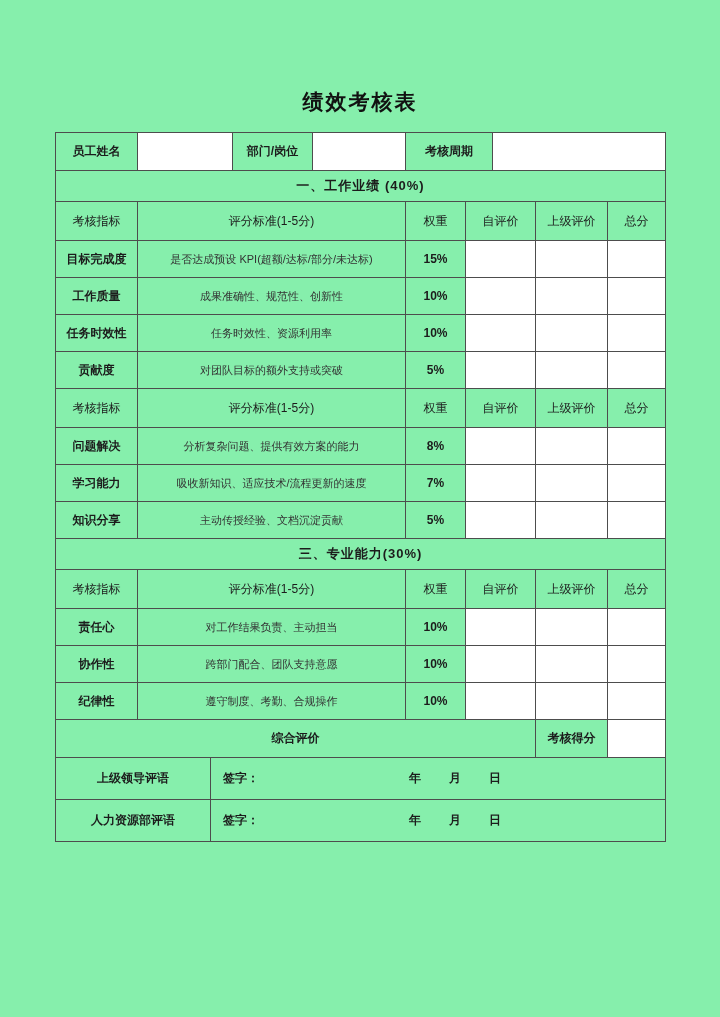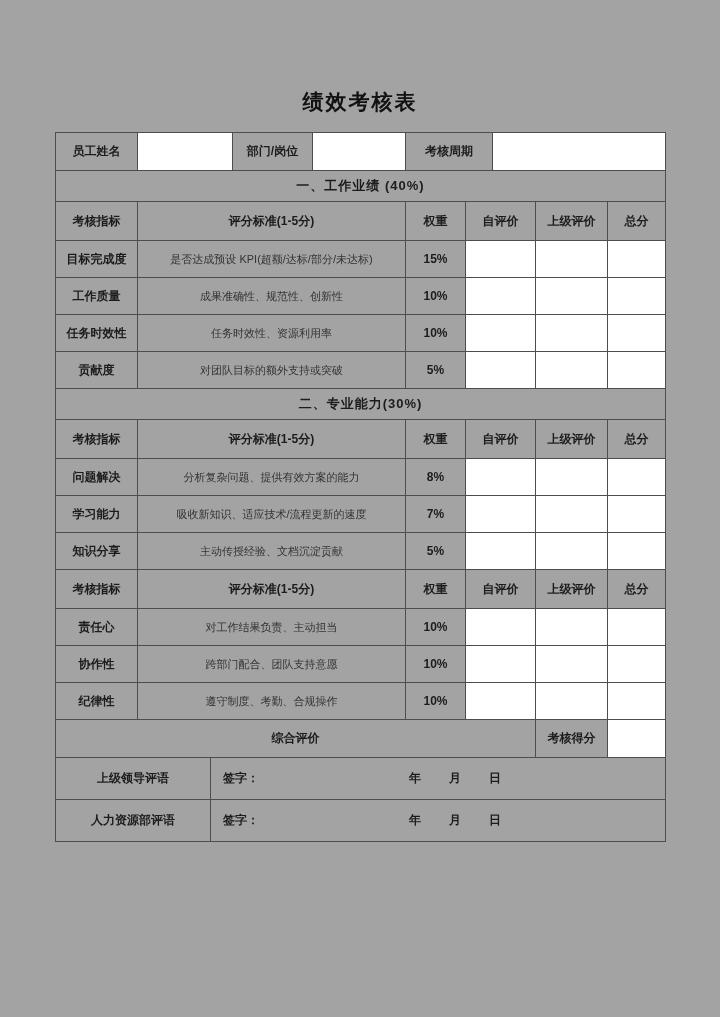--- a/index.html
+++ b/index.html
@@ -2,21 +2,21 @@
 <html><head>
 <meta charset="utf-8">
 <style>
   * { box-sizing: border-box; }
   html, body { margin: 0; padding: 0; background: #ffffff; }
   body { font-family: "Liberation Sans", "DejaVu Sans", sans-serif; }
   .page {
     width: 720px;
     height: 1017px;
     margin: 0 auto;
-    background: #a3a3a3;
+    background: #86efac;
     padding: 88px 55px 0 55px;
   }
   .title {
     text-align: center;
     font-size: 21px;
     font-weight: bold;
     color: #111111;
     margin: 0 0 17px 0;
     letter-spacing: 2px;
   }
@@ -37,21 +37,21 @@
     overflow: hidden;
   }
   .lbl { font-weight: bold; }
   .desc { font-weight: normal; font-size: 11px; color: #333333; }
   .section-title td {
     font-weight: bold;
     font-size: 13px;
     height: 31px;
     letter-spacing: 1px;
   }
-  .head td { font-weight: bold; height: 39px; font-size: 12px; }
+  .head td { font-weight: normal; height: 39px; font-size: 12px; }
   .info-row td { height: 38px; }
   .summary-row td { height: 38px; }
   .sig-row td { height: 42px; }
   .sig-cell { text-align: left; padding-left: 12px; }
   .sig-line { display: flex; align-items: flex-start; }
   .sig-line .date-y { margin-left: 150px; }
   .sig-line .date-m { margin-left: 28px; }
   .sig-line .date-d { margin-left: 28px; }
   .blank { background: #ffffff; }
 </style>
@@ -142,23 +142,20 @@
   <table>
     <colgroup>
       <col style="width:82px">
         <col style="width:268px">
         <col style="width:60px">
       <col style="width:70px">
         <col style="width:72px">
         <col style="width:58px">
     </colgroup>
     <tbody>
-        <tr class="section-title">
-      <td colspan="6">二、专业能力(30%)</td>
-    </tr>
     <tr class="head">
       <td>考核指标</td>
       <td>评分标准(1-5分)</td>
       <td>权重</td>
       <td>自评价</td>
       <td>上级评价</td>
       <td>总分</td>
     </tr>
     <tr>
       <td class="lbl">问题解决</td>
@@ -190,20 +187,23 @@
   <table>
     <colgroup>
       <col style="width:82px">
         <col style="width:268px">
         <col style="width:60px">
       <col style="width:70px">
         <col style="width:72px">
         <col style="width:58px">
     </colgroup>
     <tbody>
+        <tr class="section-title">
+      <td colspan="6">三、专业能力(30%)</td>
+    </tr>
     <tr class="head">
       <td>考核指标</td>
       <td>评分标准(1-5分)</td>
       <td>权重</td>
       <td>自评价</td>
       <td>上级评价</td>
       <td>总分</td>
     </tr>
     <tr>
       <td class="lbl">责任心</td>

